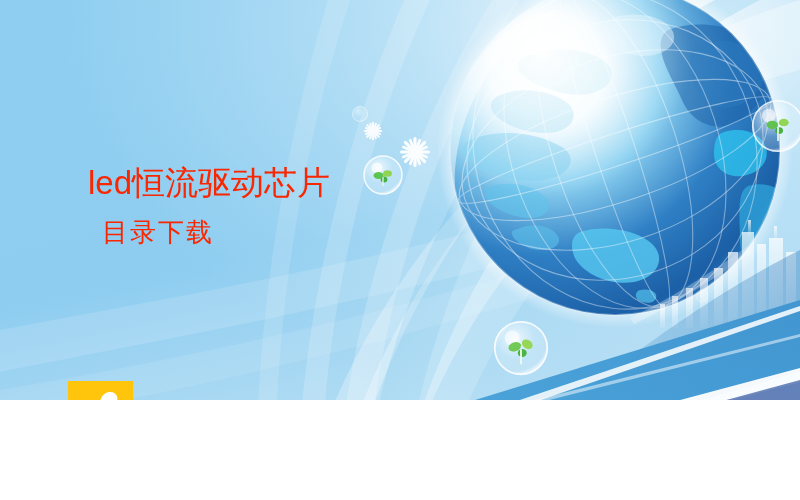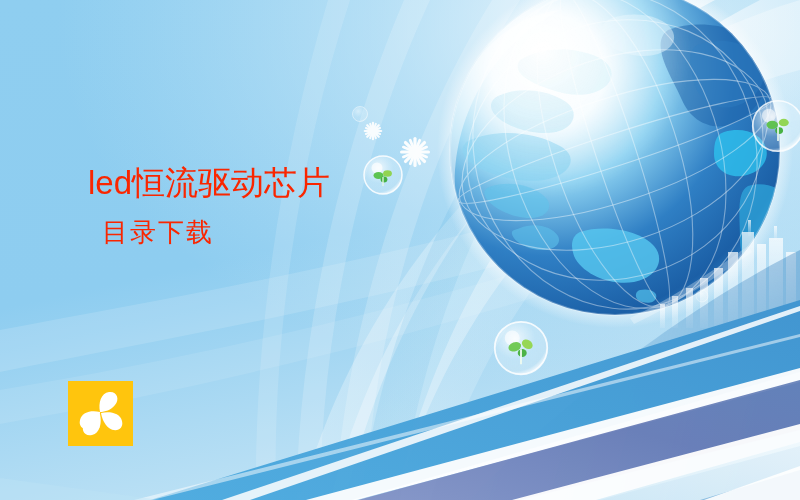--- a/index.html
+++ b/index.html
@@ -6,21 +6,21 @@
     margin: 0;
     padding: 0;
     background: #ffffff;
   }
   body {
     font-family: "Liberation Sans", sans-serif;
   }
   #stage {
     position: relative;
     width: 800px;
-    height: 500px;
+    height: 400px;
     overflow: hidden;
     background: #bef264;
   }
   #bg {
     position: absolute;
     left: 0; top: 0;
     width: 800px;
     height: 500px;
   }
   .headline {

